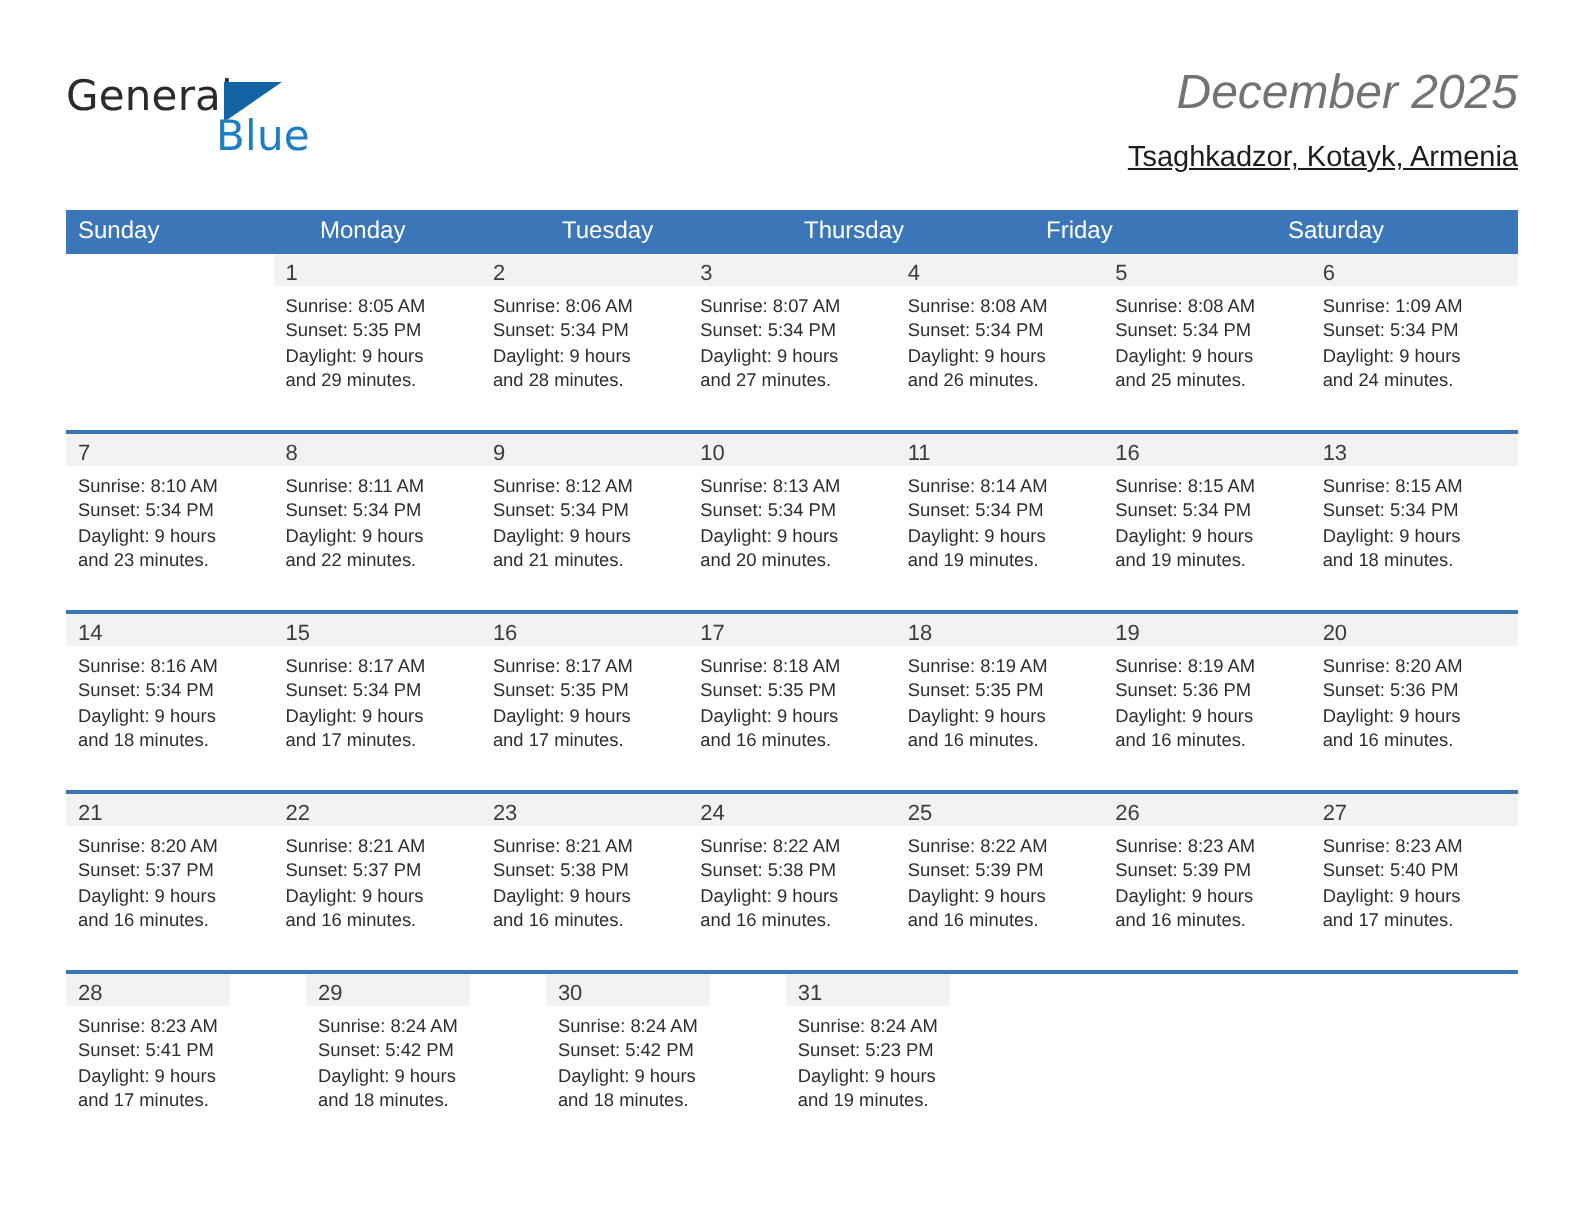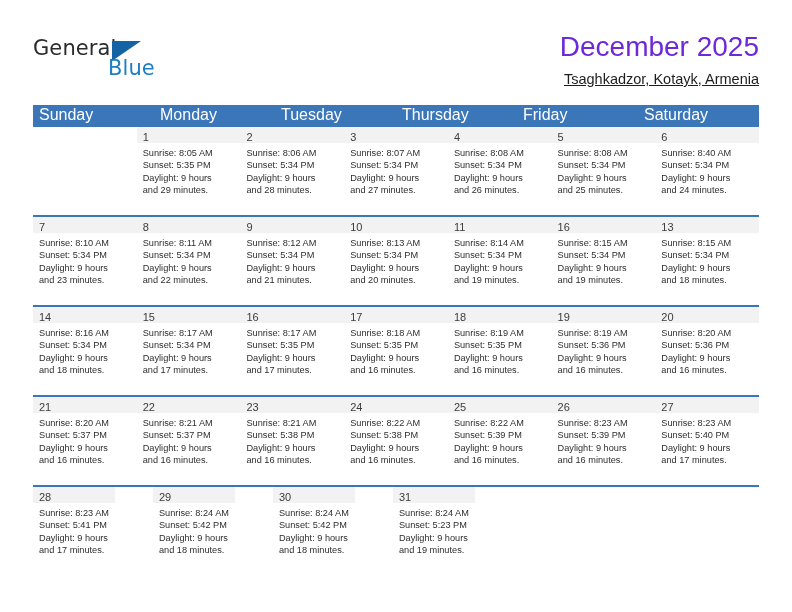--- a/index.html
+++ b/index.html
@@ -69,25 +69,26 @@
     border-bottom: 20px solid transparent;
   }
 
   .title-block {
     position: absolute;
     right: 33px;
     top: 30px;
     text-align: right;
   }
   .cal-title {
-    font-size: 28px;
+    font-size: 24px;
     font-weight: 400;
-    color: #6d28d9;
+    color: #737373;
     line-height: 34px;
     font-family: "Liberation Sans", sans-serif;
+    font-style: italic;
   }
   .cal-subtitle {
     margin-top: 6px;
     font-size: 14.5px;
     font-weight: 400;
     color: #1d1d1d;
     line-height: 18px;
     text-decoration: underline;
   }
 
@@ -100,21 +101,21 @@
   }
 
   .weekday-row {
     display: flex;
     background: #3a76b8;
     height: 20px;
   }
   .weekday {
     flex: 1 1 0;
     color: #ffffff;
-    font-size: 16px;
+    font-size: 12px;
     line-height: 20px;
     padding-left: 6px;
     box-sizing: border-box;
     white-space: nowrap;
   }
 
   .week-row {
     display: flex;
     border-top: 2px solid #3a76b8;
     height: 90px;
@@ -234,21 +235,21 @@
             <div class="day-body">
               <div class="day-line">Sunrise: 8:08 AM</div>
               <div class="day-line">Sunset: 5:34 PM</div>
               <div class="day-line">Daylight: 9 hours</div>
               <div class="day-line">and 25 minutes.</div>
             </div>
           </div>
           <div class="day-cell">
             <div class="day-num-band"><span class="day-num">6</span></div>
             <div class="day-body">
-              <div class="day-line">Sunrise: 8:40 AM</div>
+              <div class="day-line">Sunrise: 1:09 AM</div>
               <div class="day-line">Sunset: 5:34 PM</div>
               <div class="day-line">Daylight: 9 hours</div>
               <div class="day-line">and 24 minutes.</div>
             </div>
           </div>
         </div>
         <div class="week-row">
           <div class="day-cell">
             <div class="day-num-band"><span class="day-num">7</span></div>
             <div class="day-body">

